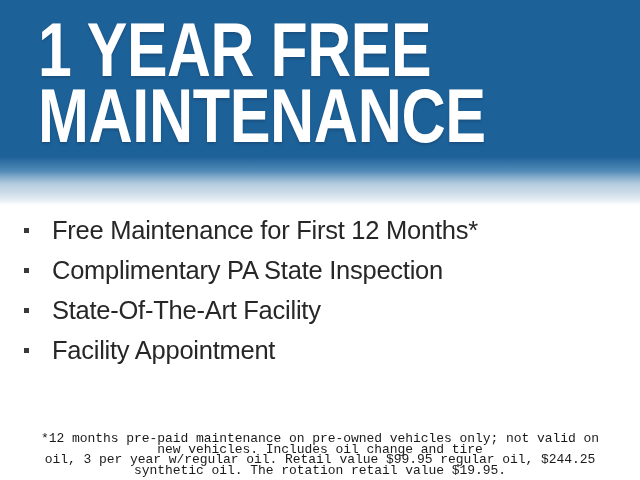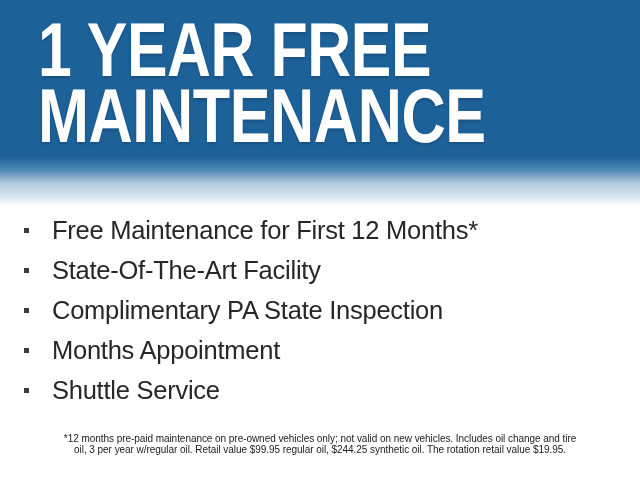--- a/index.html
+++ b/index.html
@@ -122,22 +122,22 @@
   }
 
   
   .disclaimer {
     position: absolute;
     left: 30px;
     right: 30px;
     top: 434px;
     text-align: center;
     color: #1a1a1a;
-    font-family: Liberation Sans, sans-serif;
-    font-size: 10px;
+    font-family: Liberation Mono, monospace;
+    font-size: 13px;
     line-height: 10.5px;
     letter-spacing: -0.05px;
   }
   .disclaimer p {
     margin: 0;
   }
 </style>
 </head>
 <body>
 
@@ -151,33 +151,29 @@
     <div class="banner-fade"></div>
   </div>
 
   <ul class="benefits">
     <li class="benefit-item">
       <span class="benefit-bullet"></span>
       <span class="wrap-line">Free Maintenance for First 12 Months*</span>
     </li>
     <li class="benefit-item">
       <span class="benefit-bullet"></span>
+      <span class="wrap-line">Complimentary PA State Inspection</span>
+    </li>
+    <li class="benefit-item">
+      <span class="benefit-bullet"></span>
       <span class="wrap-line">State-Of-The-Art Facility</span>
     </li>
     <li class="benefit-item">
       <span class="benefit-bullet"></span>
-      <span class="wrap-line">Complimentary PA State Inspection</span>
-    </li>
-    <li class="benefit-item">
-      <span class="benefit-bullet"></span>
-      <span class="wrap-line">Months Appointment</span>
-    </li>
-    <li class="benefit-item">
-      <span class="benefit-bullet"></span>
-      <span class="wrap-line">Shuttle Service</span>
+      <span class="wrap-line">Facility Appointment</span>
     </li>
   </ul>
 
   <div class="disclaimer">
     <p>*12 months pre-paid maintenance on pre-owned vehicles only; not valid on new vehicles. Includes oil change and tire</p>
     <p>oil, 3 per year w/regular oil. Retail value $99.95 regular oil, $244.25 synthetic oil. The rotation retail value $19.95.</p>
   </div>
 
 </div>
 

